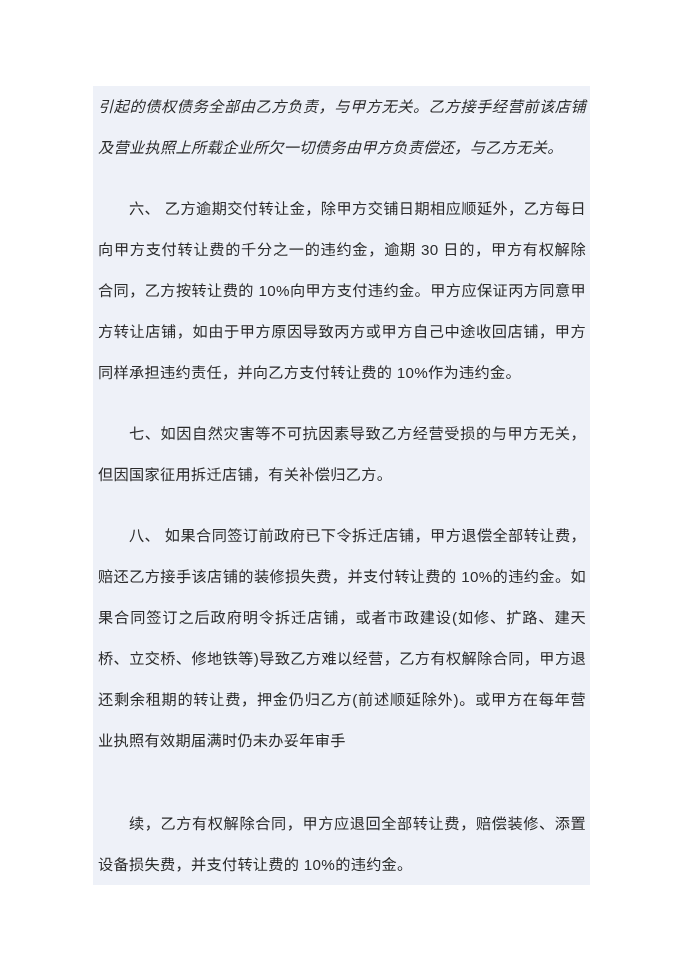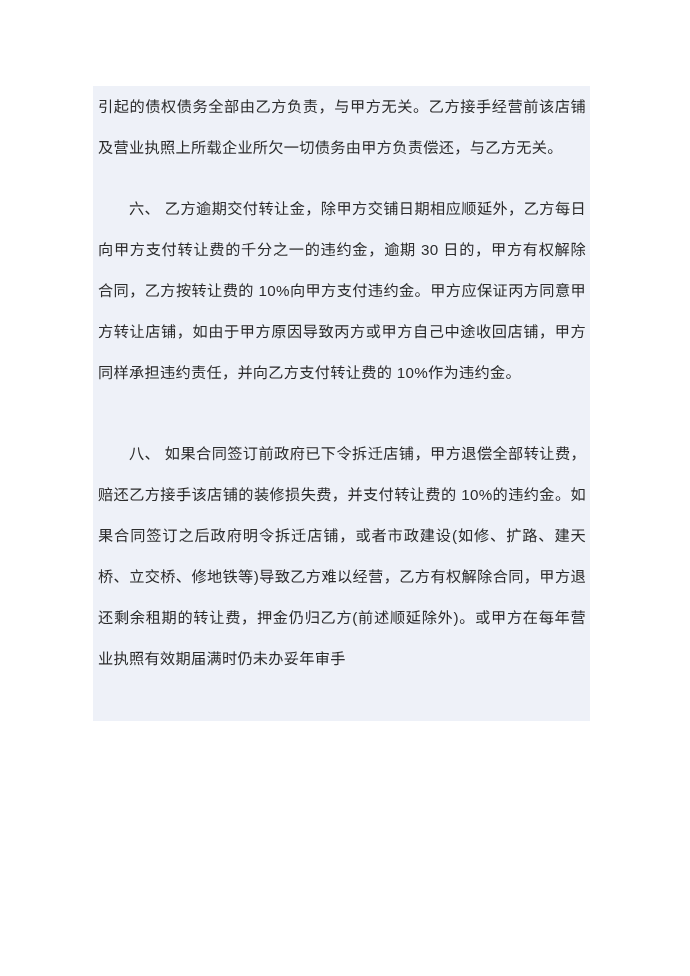--- a/index.html
+++ b/index.html
@@ -51,20 +51,21 @@
     padding-right: 4px;
     box-sizing: border-box;
   }
 
   .doc-paragraph.indent {
     text-indent: 31px;
   }
 
   .doc-paragraph.no-indent {
     text-indent: 0;
+    font-style: italic;
   }
 
   
   .para-gap {
     height: 20px;
   }
   .para-gap-lg {
     height: 21px;
   }
 </style>
@@ -76,26 +77,28 @@
   <div class="doc-body">
 
     <p class="doc-paragraph no-indent">引起的债权债务全部由乙方负责，与甲方无关。乙方接手经营前该店铺及营业执照上所载企业所欠一切债务由甲方负责偿还，与乙方无关。</p>
 
     <div class="para-gap"></div>
 
     <p class="doc-paragraph indent">六、 乙方逾期交付转让金，除甲方交铺日期相应顺延外，乙方每日向甲方支付转让费的千分之一的违约金，逾期 30 日的，甲方有权解除合同，乙方按转让费的 10%向甲方支付违约金。甲方应保证丙方同意甲方转让店铺，如由于甲方原因导致丙方或甲方自己中途收回店铺，甲方同样承担违约责任，并向乙方支付转让费的 10%作为违约金。</p>
 
     <div class="para-gap"></div>
 
+    <p class="doc-paragraph indent">七、如因自然灾害等不可抗因素导致乙方经营受损的与甲方无关，但因国家征用拆迁店铺，有关补偿归乙方。</p>
 
     <div class="para-gap"></div>
 
     <p class="doc-paragraph indent">八、 如果合同签订前政府已下令拆迁店铺，甲方退偿全部转让费，赔还乙方接手该店铺的装修损失费，并支付转让费的 10%的违约金。如果合同签订之后政府明令拆迁店铺，或者市政建设(如修、扩路、建天桥、立交桥、修地铁等)导致乙方难以经营，乙方有权解除合同，甲方退还剩余租期的转让费，押金仍归乙方(前述顺延除外)。或甲方在每年营业执照有效期届满时仍未办妥年审手</p>
 
     <div class="para-gap-lg"></div>
 
 
     <div class="para-gap-lg"></div>
 
+    <p class="doc-paragraph indent">续，乙方有权解除合同，甲方应退回全部转让费，赔偿装修、添置设备损失费，并支付转让费的 10%的违约金。</p>
 
   </div>
 
 </div>
 
 </body></html>

